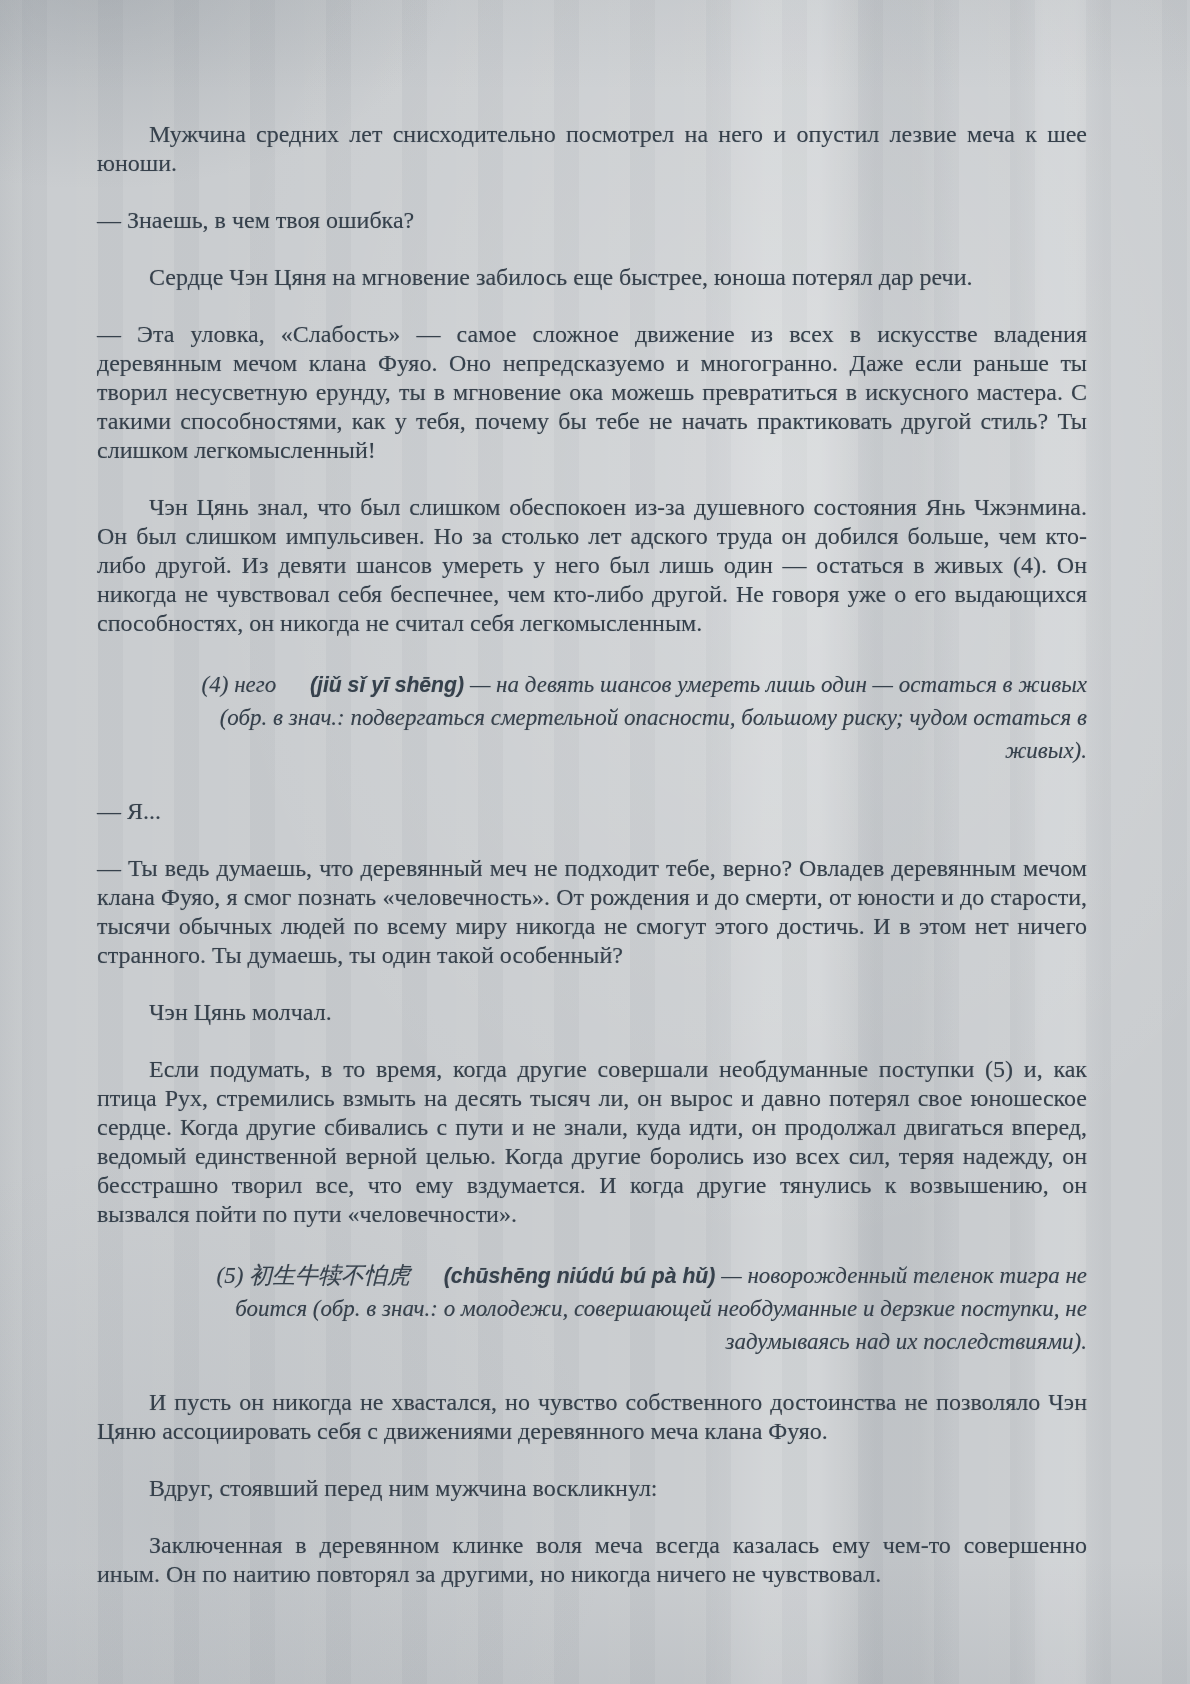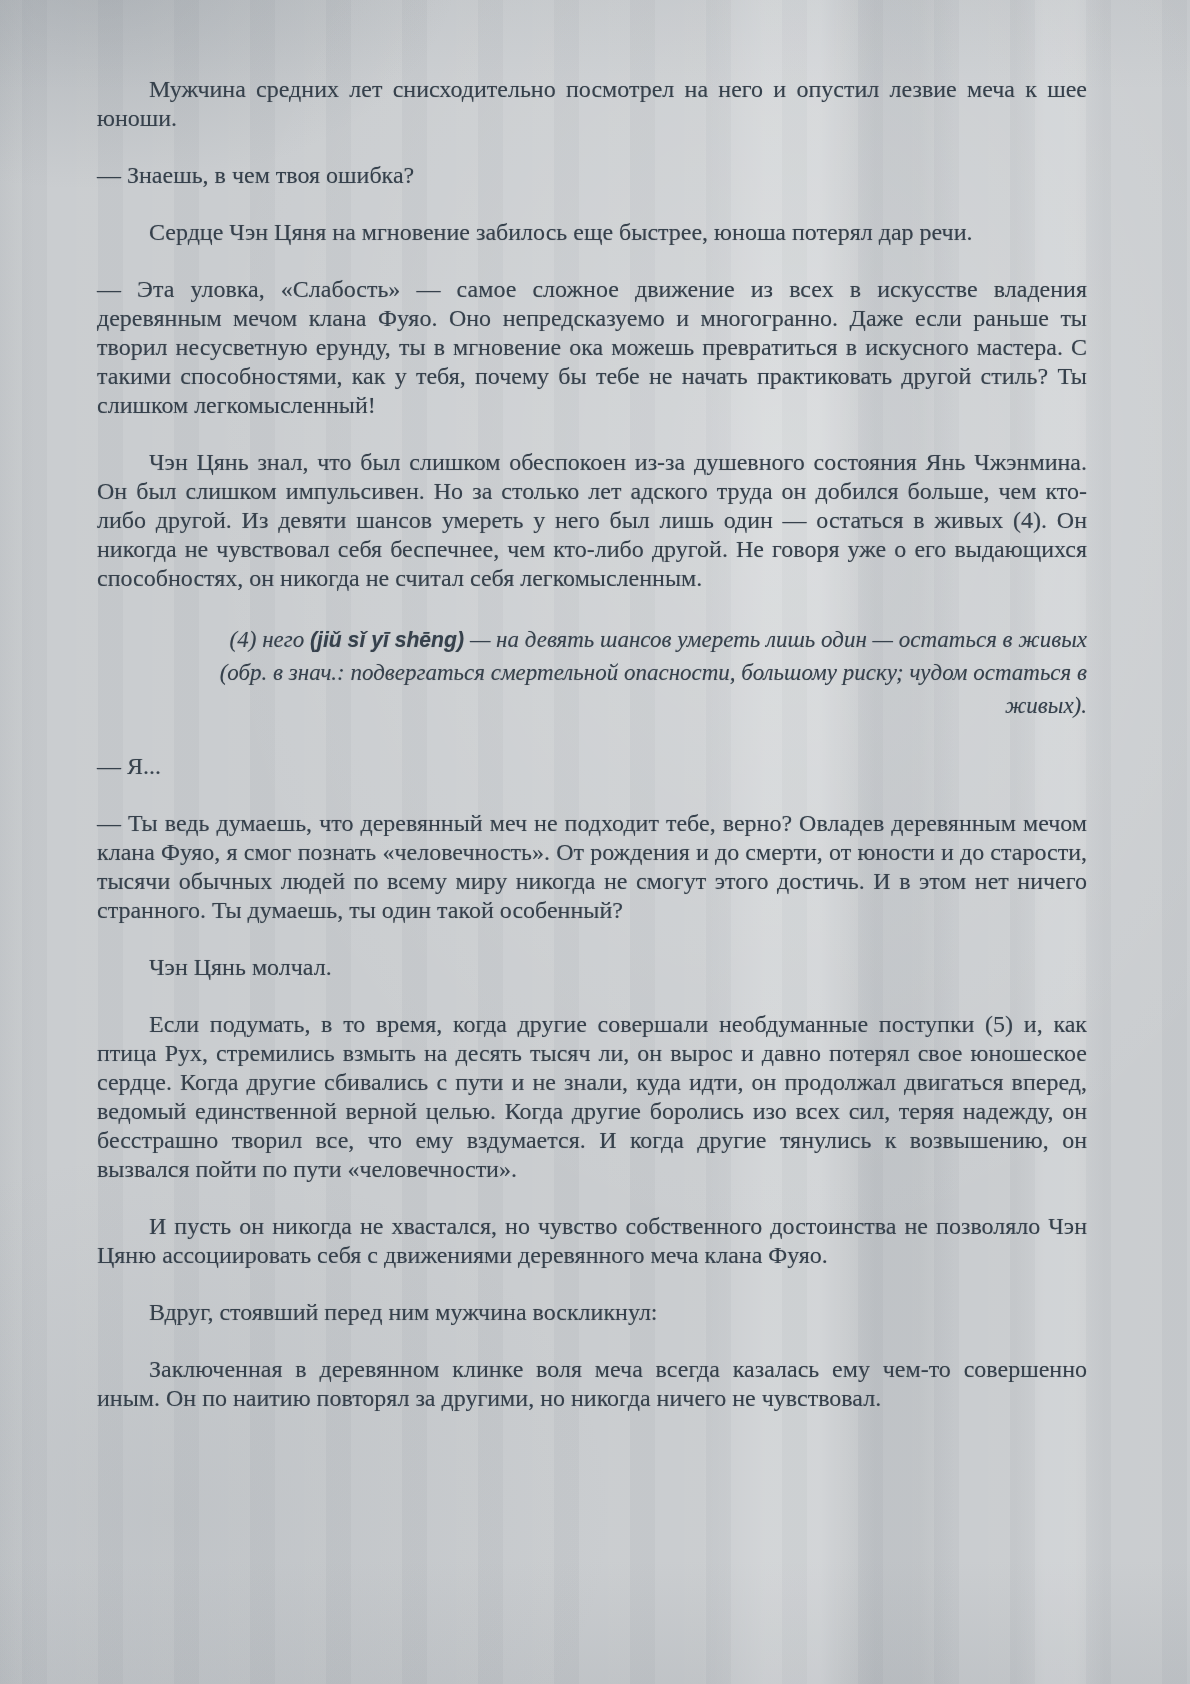--- a/index.html
+++ b/index.html
@@ -18,21 +18,21 @@
       linear-gradient(90deg, rgba(125,133,141,0.12) 0px, rgba(125,133,141,0) 34px),
       linear-gradient(90deg, rgba(0,0,0,0) 0px, rgba(0,0,0,0) 700px, rgba(255,255,255,0.16) 765px, rgba(255,255,255,0.16) 820px, rgba(0,0,0,0) 845px, rgba(118,126,134,0.12) 875px, rgba(118,126,134,0.12) 920px, rgba(0,0,0,0) 955px, rgba(0,0,0,0) 1015px, rgba(255,255,255,0.14) 1045px, rgba(255,255,255,0.14) 1075px, rgba(0,0,0,0) 1105px),
       linear-gradient(180deg, rgba(120,128,136,0.08) 0px, rgba(120,128,136,0) 90px, rgba(120,128,136,0) 1560px, rgba(118,126,134,0.12) 1684px),
       repeating-linear-gradient(90deg, rgba(255,255,255,0.05) 0px, rgba(255,255,255,0.05) 22px, rgba(124,132,140,0.05) 22px, rgba(124,132,140,0.05) 47px, rgba(255,255,255,0.04) 47px, rgba(255,255,255,0.04) 76px);
     font-family: "Liberation Serif", "DejaVu Serif", serif;
   }
   .page {
     box-sizing: border-box;
     width: 1190px;
     height: 1684px;
-    padding: 75px 103px 0 97px;
+    padding: 120px 103px 0 97px;
     color: #36414c;
   }
   .para {
     margin: 0 0 28px 0;
     font-size: 24px;
     line-height: 29px;
     text-align: justify;
     text-shadow: 0 0 1px rgba(54,65,76,0.38);
   }
   .narrative {
@@ -47,20 +47,21 @@
     line-height: 33px;
     font-style: italic;
     text-align: right;
     text-shadow: 0 0 1px rgba(54,65,76,0.35);
   }
   .pinyin {
     font-family: "Liberation Sans", "DejaVu Sans", sans-serif;
     font-weight: 700;
     font-style: italic;
     font-size: 0.92em;
+    margin-left: 28px;
   }
   .hanzi {
     font-style: italic;
   }
 </style>
 </head>
 <body>
 
 <main class="page">
 
@@ -79,20 +80,21 @@
 
   <p class="para dialogue">— Я...</p>
 
 
   <p class="para dialogue">— Ты ведь думаешь, что деревянный меч не подходит тебе, верно? Овладев деревянным мечом клана Фуяо, я смог познать «человечность». От рождения и до смерти, от юности и до старости, тысячи обычных людей по всему миру никогда не смогут этого достичь.  И в этом нет ничего странного. Ты думаешь, ты один такой особенный?</p>
 
   <p class="para narrative">Чэн Цянь молчал.</p>
 
   <p class="para narrative">Если подумать, в то время, когда другие совершали необдуманные поступки (5) и, как птица Рух, стремились взмыть на десять тысяч ли, он вырос и давно потерял свое юношеское сердце. Когда другие сбивались с пути и не знали, куда идти, он продолжал двигаться вперед, ведомый единственной верной целью. Когда другие боролись изо всех сил, теряя надежду, он бесстрашно творил все, что ему вздумается. И когда другие тянулись к возвышению, он вызвался пойти по пути «человечности».</p>
 
+  <p class="footnote"><span>(5) </span><span class="hanzi">初生牛犊不怕虎 </span><span class="pinyin">(chūshēng niúdú bú pà hǔ) </span><span>— новорожденный теленок тигра не боится (обр. в знач.: о молодежи, совершающей необдуманные и дерзкие поступки, не задумываясь над их последствиями).</span></p>
 
   <p class="para narrative">И пусть он никогда не хвастался, но чувство собственного достоинства не позволяло Чэн Цяню ассоциировать себя с движениями деревянного меча клана Фуяо.</p>
 
   <p class="para narrative">Вдруг, стоявший перед ним мужчина воскликнул:</p>
 
   <p class="para narrative">Заключенная в деревянном клинке воля меча всегда казалась ему чем-то совершенно иным. Он по наитию повторял за другими, но никогда ничего не чувствовал.</p>
 
 </main>
 
 </body></html>

